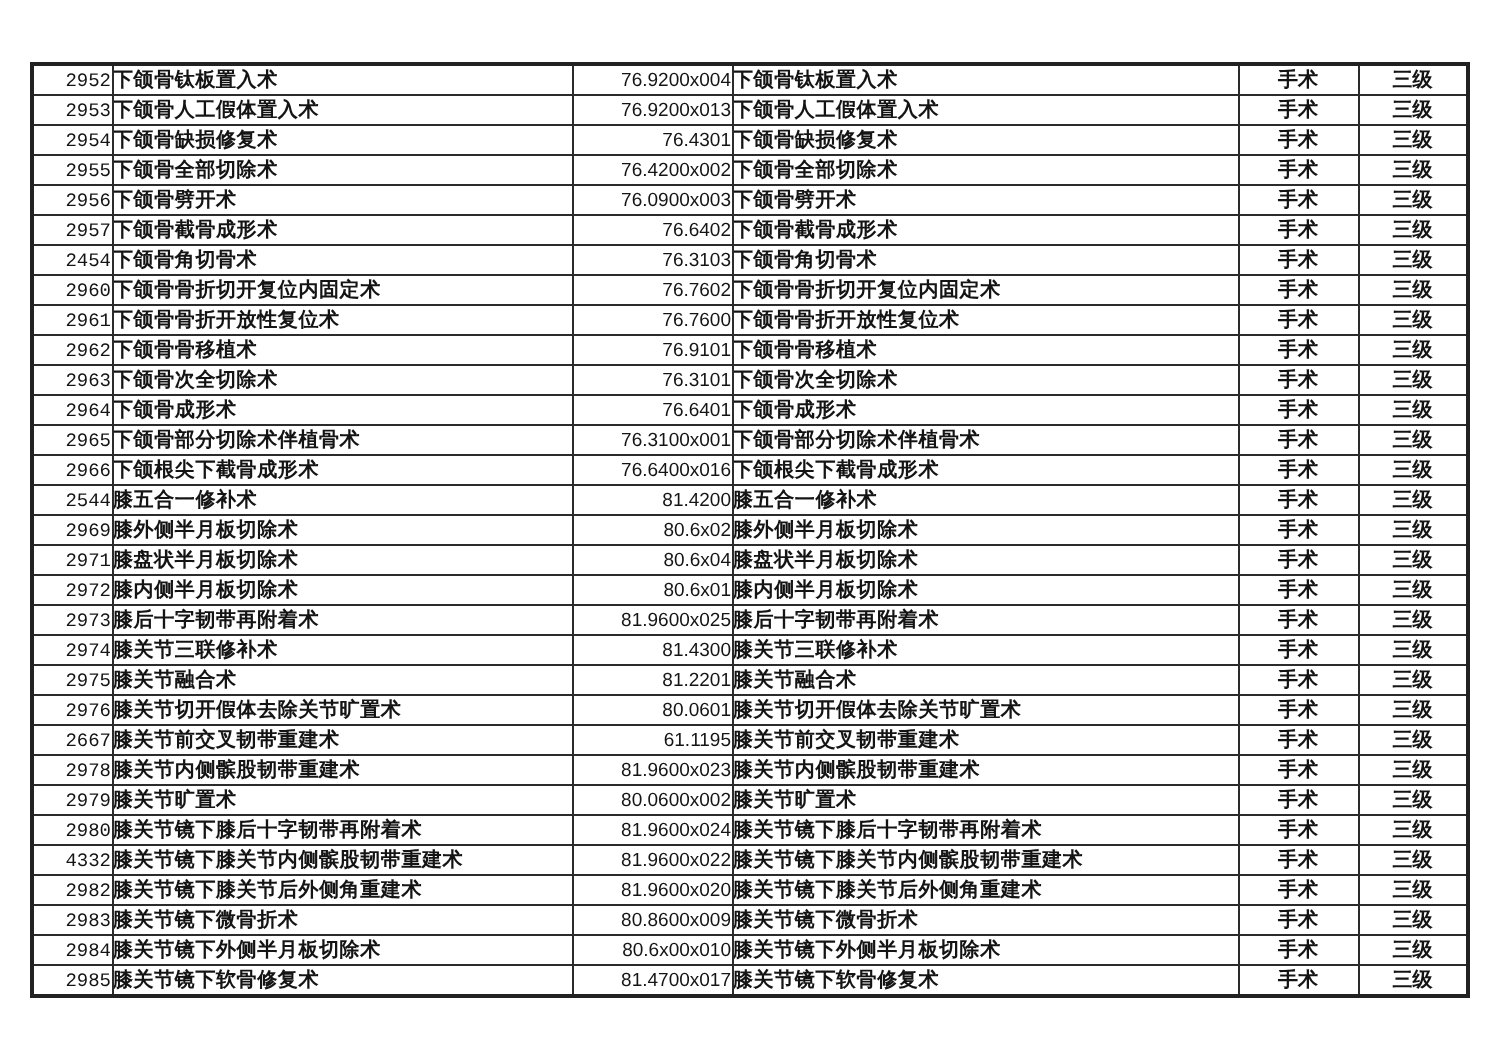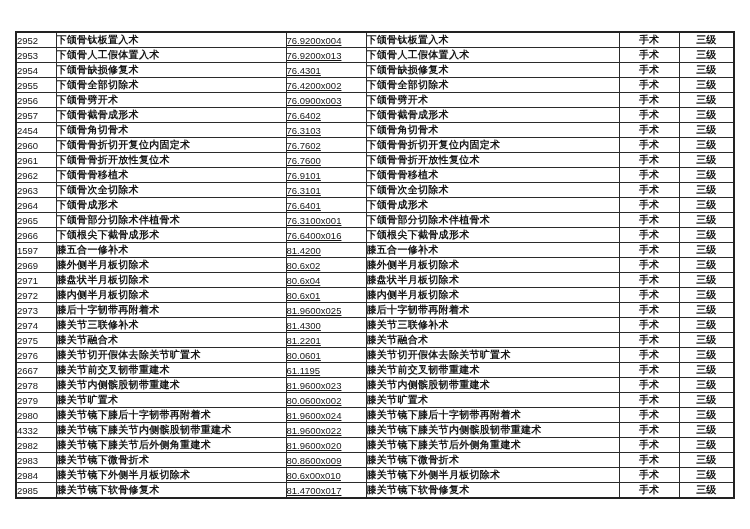--- a/index.html
+++ b/index.html
@@ -36,41 +36,40 @@
     overflow: hidden;
     white-space: nowrap;
     vertical-align: middle;
     color: #141414;
     height: 12px;
   }
   table.proc-table {
     border: 2px solid #222222;
   }
   td.c-seq {
-    text-align: left;
-    font-family: Liberation Sans, sans-serif;
+    text-align: right;
+    font-family: Liberation Mono, monospace;
     font-size: 9.5px;
     color: #1c1c1c;
   }
   td.c-name, td.c-name2 {
     text-align: left;
     padding-left: 7px;
     font-size: 10px;
     font-weight: bold;
     letter-spacing: 0.3px;
     color: #161616;
   }
   td.c-code {
-    text-align: left;
+    text-align: right;
     padding-left: 8px;
     font-family: "Liberation Sans", "DejaVu Sans", sans-serif;
     font-size: 9.5px;
     font-weight: normal;
     color: #111111;
-    text-decoration: underline;
   }
   td.c-cat, td.c-level {
     text-align: center;
     font-size: 10px;
     font-weight: bold;
     color: #161616;
   }
 </style>
 </head>
 <body>
@@ -192,21 +191,21 @@
   </tr>
         <tr>
     <td class="c-seq">2966</td>
     <td class="c-name">下颌根尖下截骨成形术</td>
     <td class="c-code">76.6400x016</td>
     <td class="c-name2">下颌根尖下截骨成形术</td>
     <td class="c-cat">手术</td>
     <td class="c-level">三级</td>
   </tr>
         <tr>
-    <td class="c-seq">1597</td>
+    <td class="c-seq">2544</td>
     <td class="c-name">膝五合一修补术</td>
     <td class="c-code">81.4200</td>
     <td class="c-name2">膝五合一修补术</td>
     <td class="c-cat">手术</td>
     <td class="c-level">三级</td>
   </tr>
         <tr>
     <td class="c-seq">2969</td>
     <td class="c-name">膝外侧半月板切除术</td>
     <td class="c-code">80.6x02</td>

